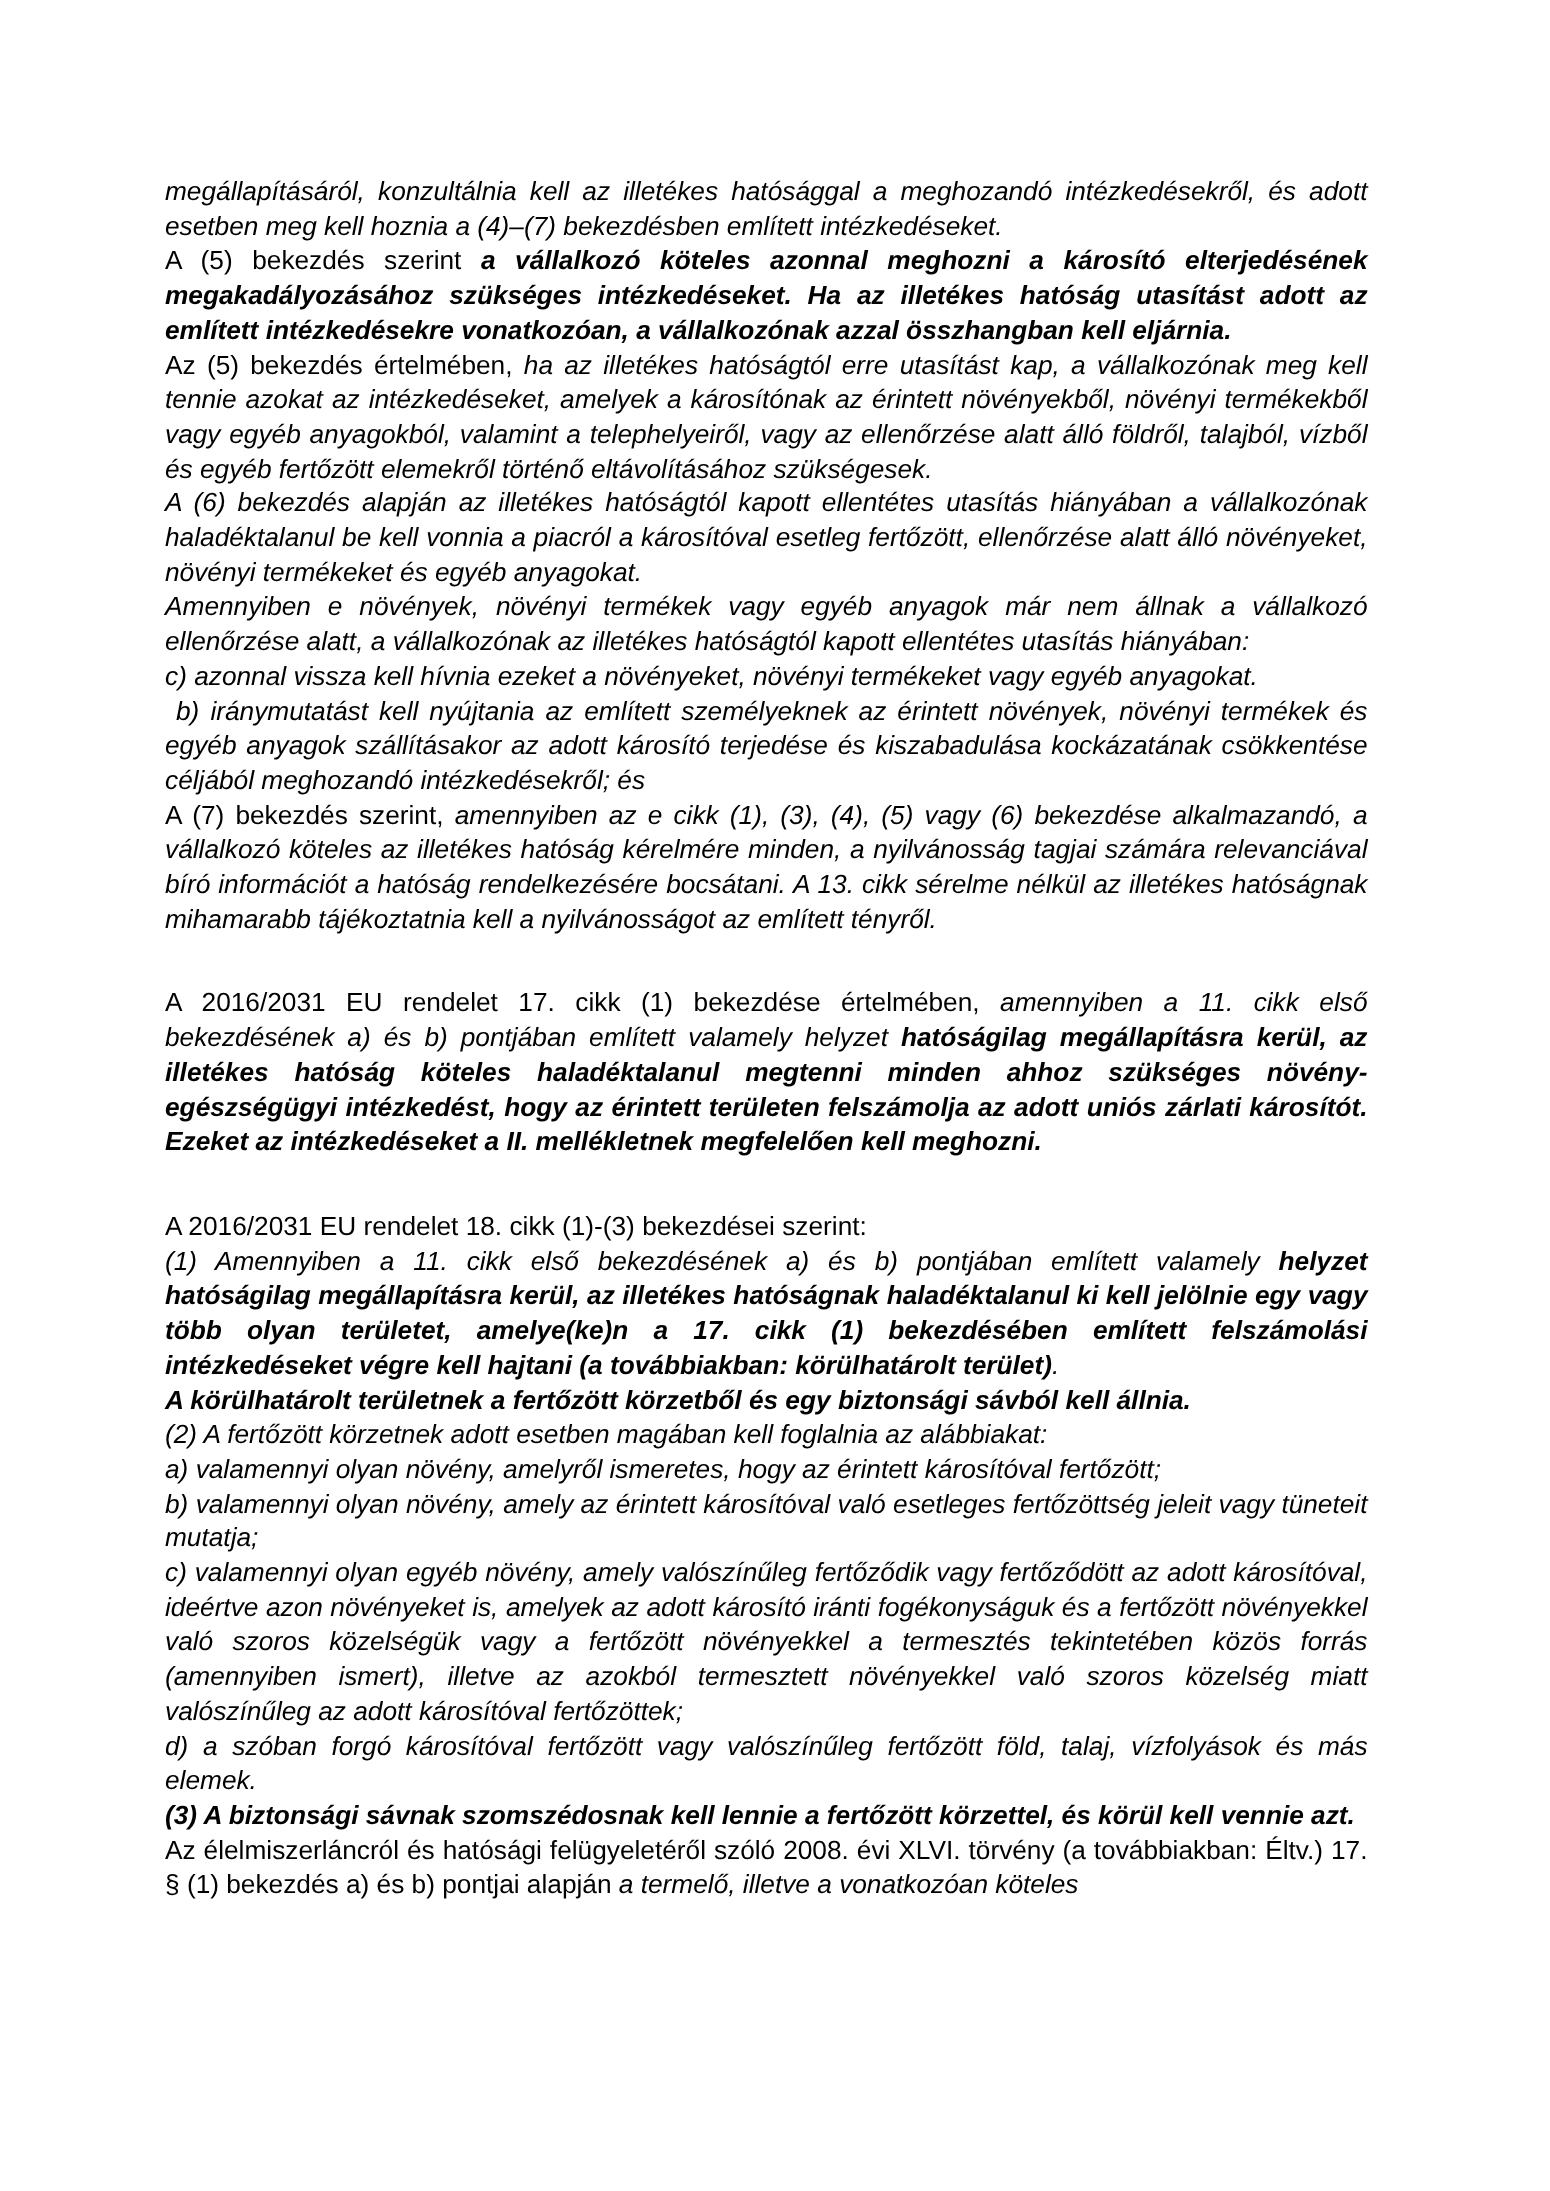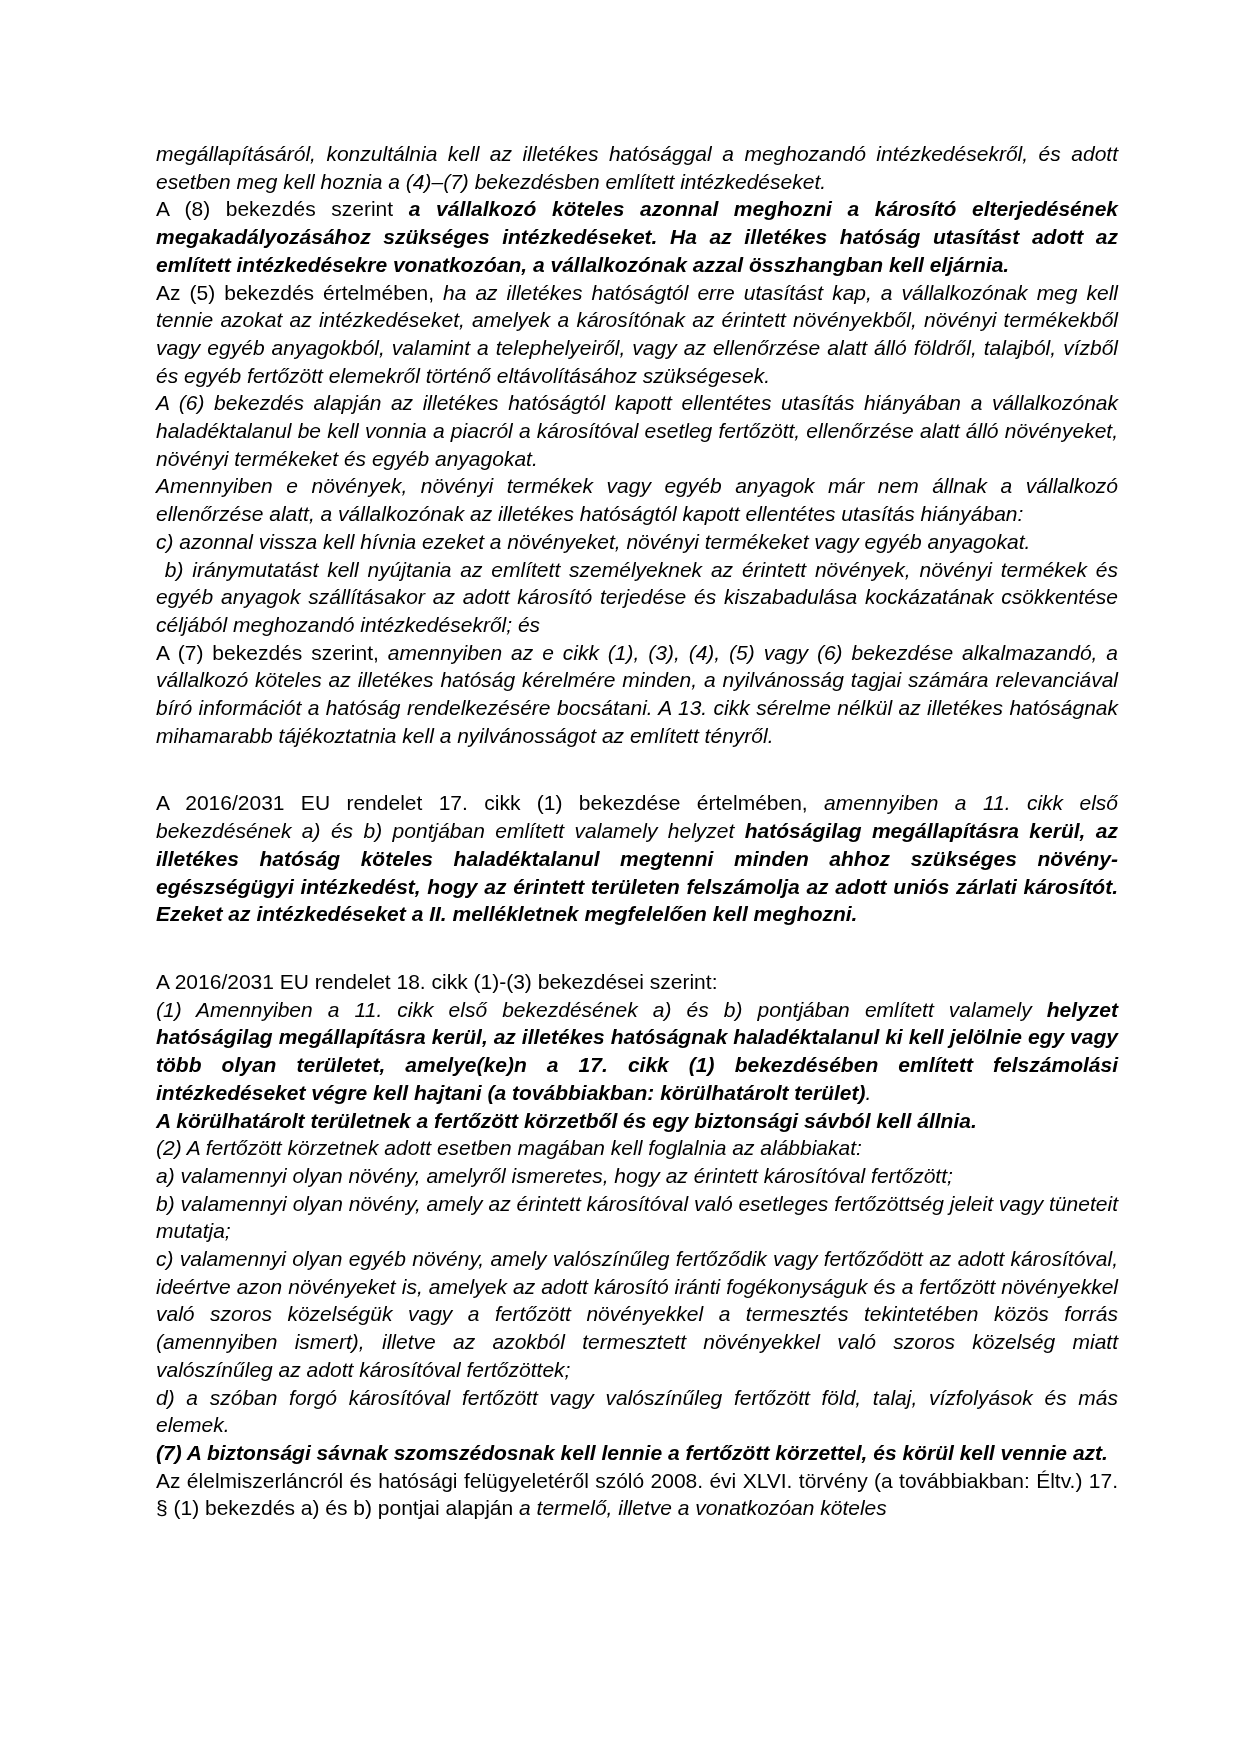--- a/index.html
+++ b/index.html
@@ -9,21 +9,21 @@
   }
   .page {
     position: relative;
     width: 1240px;
     height: 1753px;
     background: #ffffff;
     overflow: hidden;
   }
   .content {
     position: absolute;
-    left: 156px;
+    left: 132px;
     top: 140px;
     width: 962px;
     font-family: "Liberation Sans", sans-serif;
     font-size: 21px;
     line-height: 27.7px;
     color: #000000;
     text-align: justify;
     hyphens: none;
     -webkit-hyphens: none;
   }
@@ -33,32 +33,32 @@
   .i  { font-style: italic; font-weight: 400; }
   .bi { font-style: italic; font-weight: 700; }
   .tab { display: inline-block; width: 46px; }
 </style>
 </head>
 <body>
 
 <div class="page">
   <div class="content">
       <p class="para"><span class="i">megállapításáról, konzultálnia kell az illetékes hatósággal a meghozandó intézkedésekről, és adott esetben meg kell hoznia a (4)–(7) bekezdésben említett intézkedéseket.</span></p>
-      <p class="para"><span class="r">A (8) bekezdés szerint </span><span class="bi">a vállalkozó köteles azonnal meghozni a károsító elterjedésének megakadályozásához szükséges intézkedéseket. Ha az illetékes hatóság utasítást adott az említett intézkedésekre vonatkozóan, a vállalkozónak azzal összhangban kell eljárnia.</span></p>
+      <p class="para"><span class="r">A (5) bekezdés szerint </span><span class="bi">a vállalkozó köteles azonnal meghozni a károsító elterjedésének megakadályozásához szükséges intézkedéseket. Ha az illetékes hatóság utasítást adott az említett intézkedésekre vonatkozóan, a vállalkozónak azzal összhangban kell eljárnia.</span></p>
       <p class="para"><span class="r">Az (5) bekezdés értelmében, </span><span class="i">ha az illetékes hatóságtól erre utasítást kap, a vállalkozónak meg kell tennie azokat az intézkedéseket, amelyek a károsítónak az érintett növényekből, növényi termékekből vagy egyéb anyagokból, valamint a telephelyeiről, vagy az ellenőrzése alatt álló földről, talajból, vízből és egyéb fertőzött elemekről történő eltávolításához szükségesek.</span></p>
       <p class="para"><span class="i">A (6) bekezdés alapján az illetékes hatóságtól kapott ellentétes utasítás hiányában a vállalkozónak haladéktalanul be kell vonnia a piacról a károsítóval esetleg fertőzött, ellenőrzése alatt álló növényeket, növényi termékeket és egyéb anyagokat.</span></p>
       <p class="para"><span class="i">Amennyiben e növények, növényi termékek vagy egyéb anyagok már nem állnak a vállalkozó ellenőrzése alatt, a vállalkozónak az illetékes hatóságtól kapott ellentétes utasítás hiányában:</span></p>
       <p class="para"><span class="i">c) azonnal vissza kell hívnia ezeket a növényeket, növényi termékeket vagy egyéb anyagokat.</span></p>
       <p class="para"><span class="i">&nbsp;b) iránymutatást kell nyújtania az említett személyeknek az érintett növények, növényi termékek és egyéb anyagok szállításakor az adott károsító terjedése és kiszabadulása kockázatának csökkentése céljából meghozandó intézkedésekről; és</span></p>
       <p class="para"><span class="r">A (7) bekezdés szerint, </span><span class="i">amennyiben az e cikk (1), (3), (4), (5) vagy (6) bekezdése alkalmazandó, a vállalkozó köteles az illetékes hatóság kérelmére minden, a nyilvánosság tagjai számára relevanciával bíró információt a hatóság rendelkezésére bocsátani. A 13. cikk sérelme nélkül az illetékes hatóságnak mihamarabb tájékoztatnia kell a nyilvánosságot az említett tényről.</span></p>
       <p class="para gap"><span class="r">A 2016/2031 EU rendelet 17. cikk (1) bekezdése értelmében, </span><span class="i">amennyiben a 11. cikk első bekezdésének a) és b) pontjában említett valamely helyzet </span><span class="bi">hatóságilag megállapításra kerül, az illetékes hatóság köteles haladéktalanul megtenni minden ahhoz szükséges növény-egészségügyi intézkedést, hogy az érintett területen felszámolja az adott uniós zárlati károsítót. Ezeket az intézkedéseket a II. mellékletnek megfelelően kell meghozni.</span></p>
       <p class="para gap"><span class="r">A 2016/2031 EU rendelet 18. cikk (1)-(3) bekezdései szerint:</span></p>
       <p class="para"><span class="i">(1) Amennyiben a 11. cikk első bekezdésének a) és b) pontjában említett valamely </span><span class="bi">helyzet hatóságilag megállapításra kerül, az illetékes hatóságnak haladéktalanul ki kell jelölnie egy vagy több olyan területet, amelye(ke)n a 17. cikk (1) bekezdésében említett felszámolási intézkedéseket végre kell hajtani (a továbbiakban: körülhatárolt terület)</span><span class="i">.</span></p>
       <p class="para"><span class="bi">A körülhatárolt területnek a fertőzött körzetből és egy biztonsági sávból kell állnia.</span></p>
       <p class="para"><span class="i">(2) A fertőzött körzetnek adott esetben magában kell foglalnia az alábbiakat:</span></p>
       <p class="para"><span class="i">a) valamennyi olyan növény, amelyről ismeretes, hogy az érintett károsítóval fertőzött;</span></p>
       <p class="para"><span class="i">b) valamennyi olyan növény, amely az érintett károsítóval való esetleges fertőzöttség jeleit vagy tüneteit mutatja;</span></p>
       <p class="para"><span class="i">c) valamennyi olyan egyéb növény, amely valószínűleg fertőződik vagy fertőződött az adott károsítóval, ideértve azon növényeket is, amelyek az adott károsító iránti fogékonyságuk és a fertőzött növényekkel való szoros közelségük vagy a fertőzött növényekkel a termesztés tekintetében közös forrás (amennyiben ismert), illetve az azokból termesztett növényekkel való szoros közelség miatt valószínűleg az adott károsítóval fertőzöttek;</span></p>
       <p class="para"><span class="i">d) a szóban forgó károsítóval fertőzött vagy valószínűleg fertőzött föld, talaj, vízfolyások és más elemek.</span></p>
-      <p class="para"><span class="bi">(7) A biztonsági sávnak szomszédosnak kell lennie a fertőzött körzettel, és körül kell vennie azt.</span></p>
+      <p class="para"><span class="bi">(3) A biztonsági sávnak szomszédosnak kell lennie a fertőzött körzettel, és körül kell vennie azt.</span></p>
       <p class="para"><span class="r">Az élelmiszerláncról és hatósági felügyeletéről szóló 2008. évi XLVI. törvény (a továbbiakban: Éltv.) 17. § (1) bekezdés a) és b) pontjai alapján </span><span class="i">a termelő, illetve a vonatkozóan köteles</span></p>
     </div>
 </div>
 
 </body></html>

